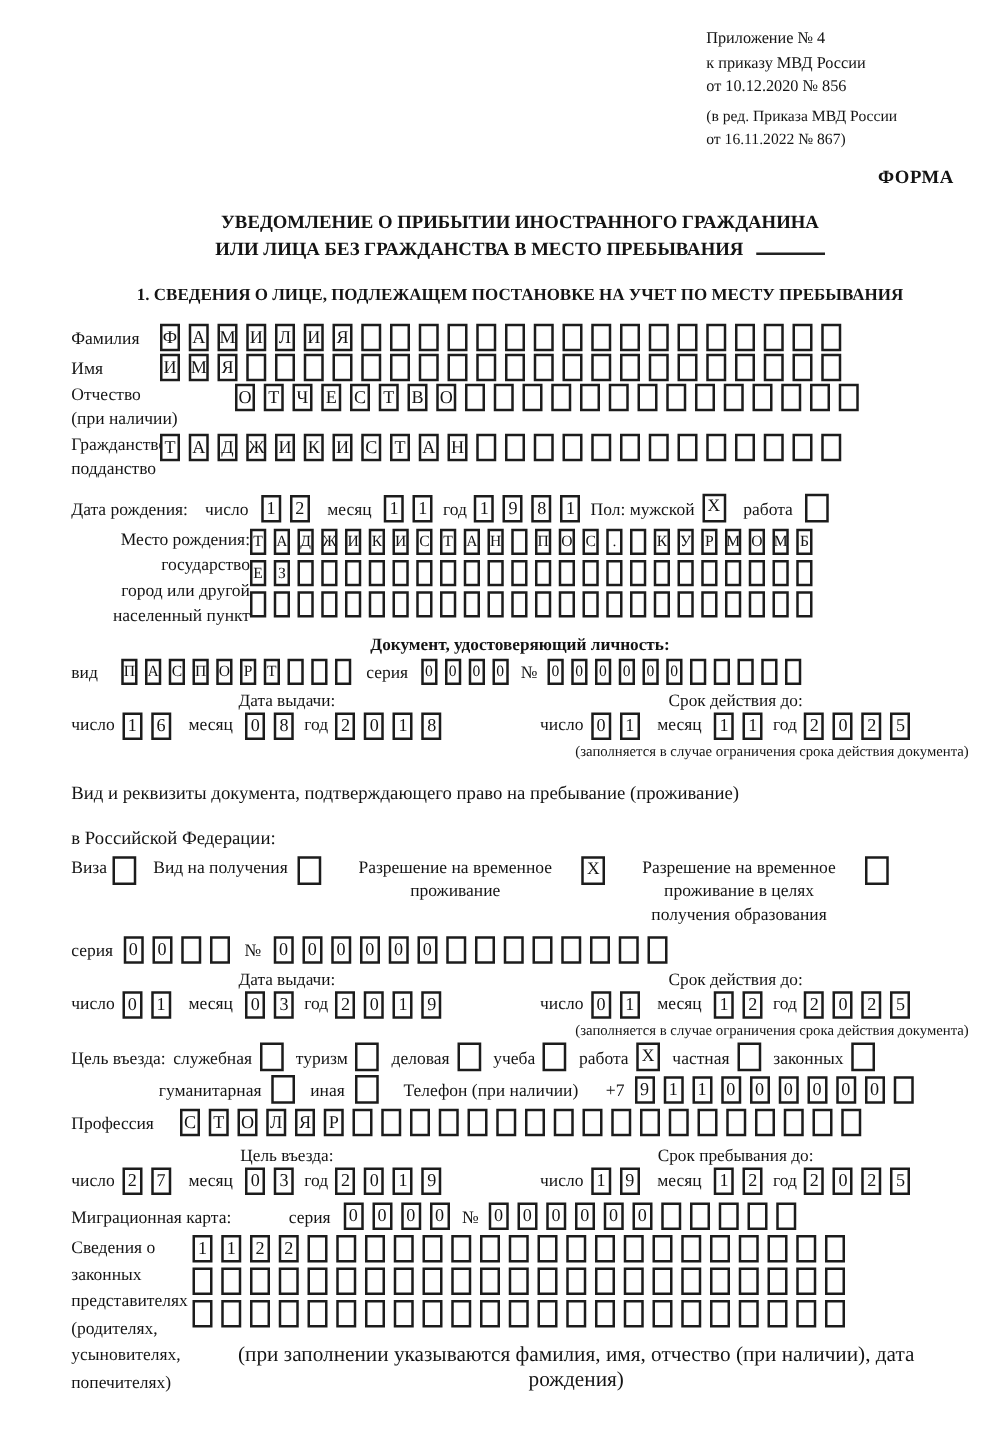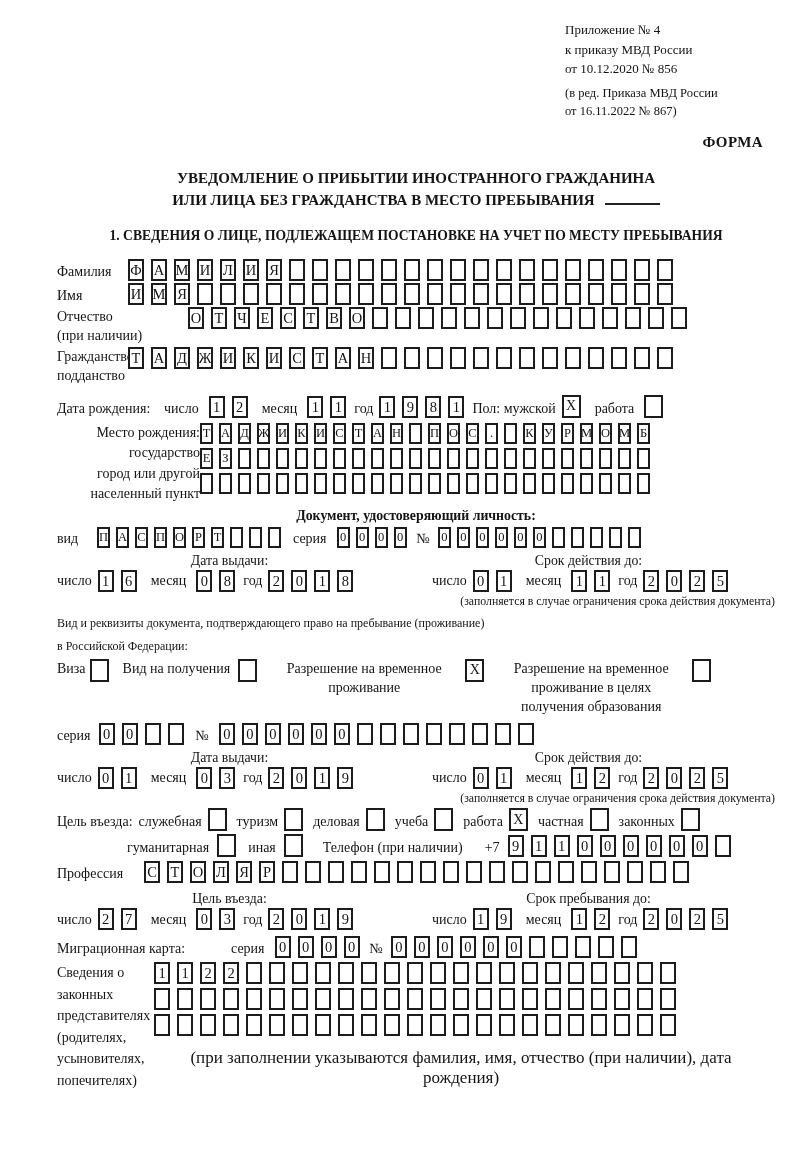--- a/index.html
+++ b/index.html
@@ -54,21 +54,21 @@
   
   .dates-head { display:flex; margin-top:5px; font-size:13.8px; }
   .dates-head .dh-left { width:345px; text-align:center; }
   .dates-head .dh-right { flex:1; text-align:center; }
   .dates-row { display:flex; align-items:center; margin-top:1px; }
   .date-group { display:flex; align-items:center; }
   .date-group.left { width:345px; }
   .date-group.right { flex:0 0 auto; margin-left:30px; }
   .note-row { text-align:right; font-size:11.8px; margin-top:2px; line-height:1.2; }
 
-  .plain-line { margin-top:8px; font-size:12px; }
+  .plain-line { margin-top:19px; font-size:15px; }
   .visa-row { margin-top:5px; align-items:flex-start; }
   .visa-row .opt-text { font-size:14px; line-height:19px; }
   .visa-row .opt-center { text-align:center; width:186px; }
   .visa-row .cb { margin-left:8px; margin-right:14px; }
 
   .purpose-row { margin-top:3px; }
   .purpose-row .cb { margin-left:6px; margin-right:10px; }
   .humanitarian-row { margin-top:3px; padding-left:70px; }
   .humanitarian-row .cb { margin-left:8px; margin-right:12px; }
 

